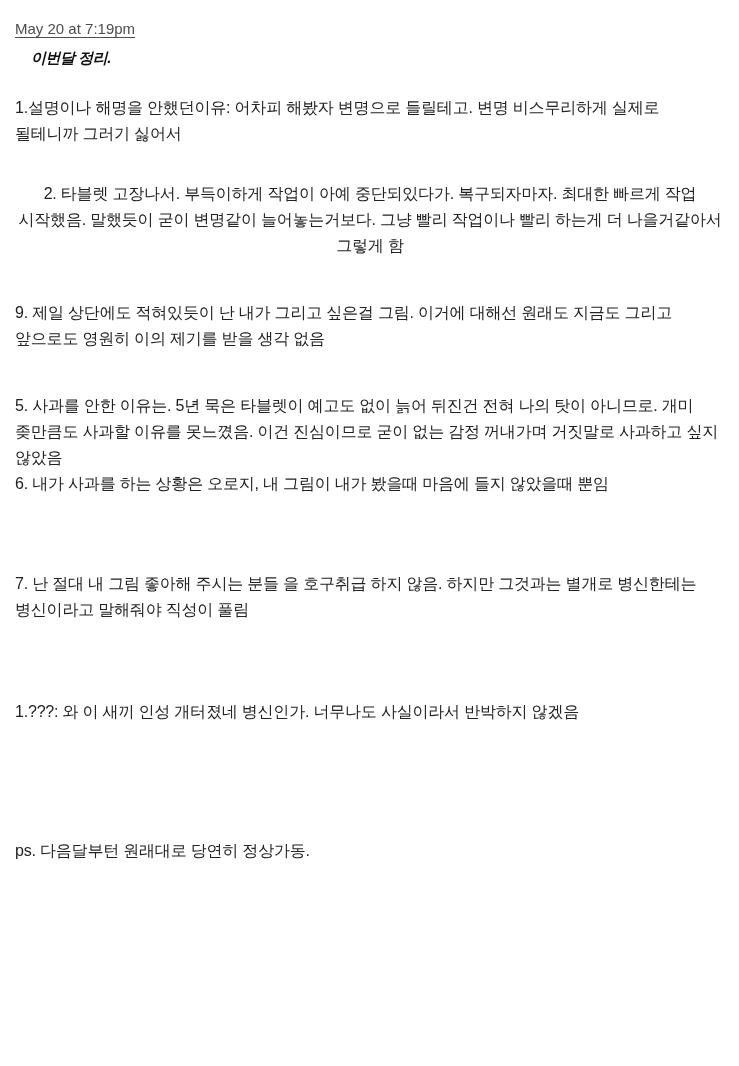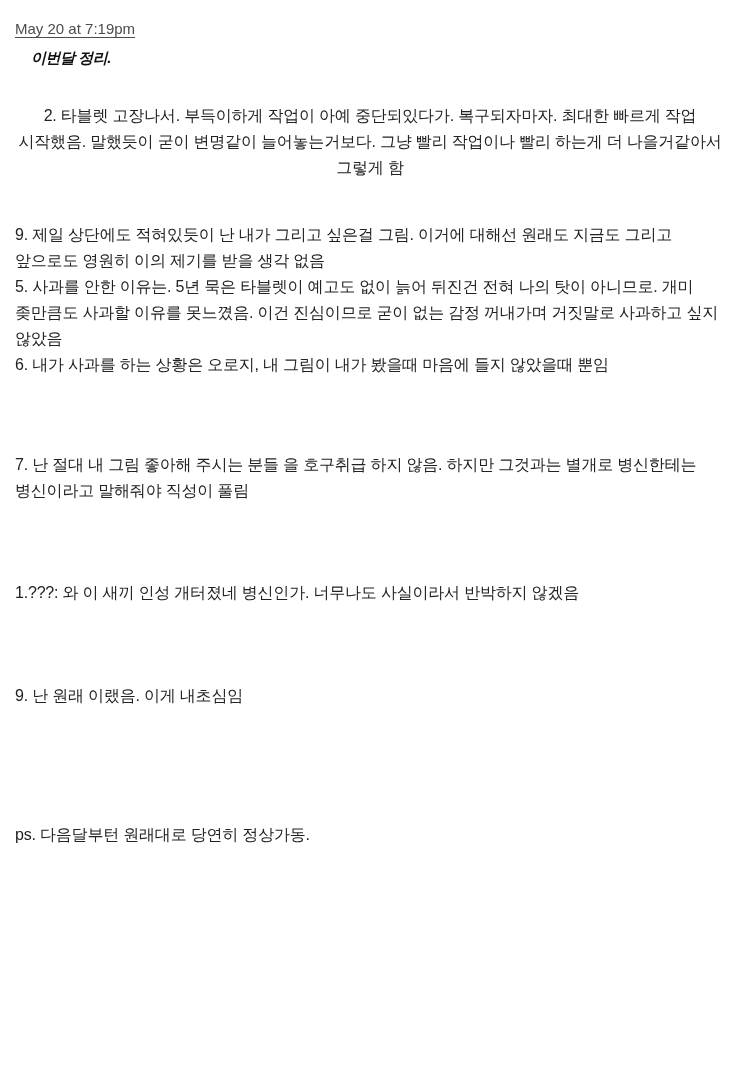--- a/index.html
+++ b/index.html
@@ -42,40 +42,40 @@
     letter-spacing: -0.2px;
     color: var(--text-color, #222222);
     word-break: keep-all;
     overflow-wrap: break-word;
   }
   
   #p1  { margin-top: 26px;  }
   #p2  { margin-top: 34px; text-align: center;  }
   #p3  { margin-top: 41px;  }
   #p4  { margin-top: 42px;  }
-  #p5  {  }
+  #p5  { margin-top: 41px;  }
   #p6  {  }
   #p7  { margin-top: 74px;  }
   #p8  { margin-top: 76px;  }
   #p9  { margin-top: 77px;  }
   #p10 { margin-top: 113px; }
 </style>
 </head>
 <body style="background: rgb(255, 255, 255);">
 
 <article class="post">
 
   <a class="post-date">May 20 at 7:19pm</a>
 
   <h1 class="post-title">이번달 정리.</h1>
 
   <div class="post-body">
+    <p id="p1">1.설명이나 해명을 안했던이유: 어차피 해봤자 변명으로 들릴테고. 변명 비스무리하게 실제로 될테니까 그러기 싫어서</p>
     <p id="p2">2. 타블렛 고장나서. 부득이하게 작업이 아예 중단되있다가. 복구되자마자. 최대한 빠르게 작업 시작했음. 말했듯이 굳이 변명같이 늘어놓는거보다. 그냥 빨리 작업이나 빨리 하는게 더 나을거같아서 그렇게 함</p>
     <p id="p3">9. 제일 상단에도 적혀있듯이 난 내가 그리고 싶은걸 그림. 이거에 대해선 원래도 지금도 그리고 앞으로도 영원히 이의 제기를 받을 생각 없음</p>
     <p id="p5">5. 사과를 안한 이유는. 5년 묵은 타블렛이 예고도 없이 늙어 뒤진건 전혀 나의 탓이 아니므로. 개미 좆만큼도 사과할 이유를 못느꼈음. 이건 진심이므로 굳이 없는 감정 꺼내가며 거짓말로 사과하고 싶지 않았음</p>
     <p id="p6">6. 내가 사과를 하는 상황은 오로지, 내 그림이 내가 봤을때 마음에 들지 않았을때 뿐임</p>
     <p id="p7">7. 난 절대 내 그림 좋아해 주시는 분들 을 호구취급 하지 않음. 하지만 그것과는 별개로 병신한테는 병신이라고 말해줘야 직성이 풀림</p>
     <p id="p8">1.???: 와 이 새끼 인성 개터졌네 병신인가. 너무나도 사실이라서 반박하지 않겠음</p>
-    <p id="p9">9. 난 원래 이랬음. 이게 내초심임</p>
     <p id="p10">ps. 다음달부턴 원래대로 당연히 정상가동.</p>
   </div>
 
 </article>
 
 </body></html>

